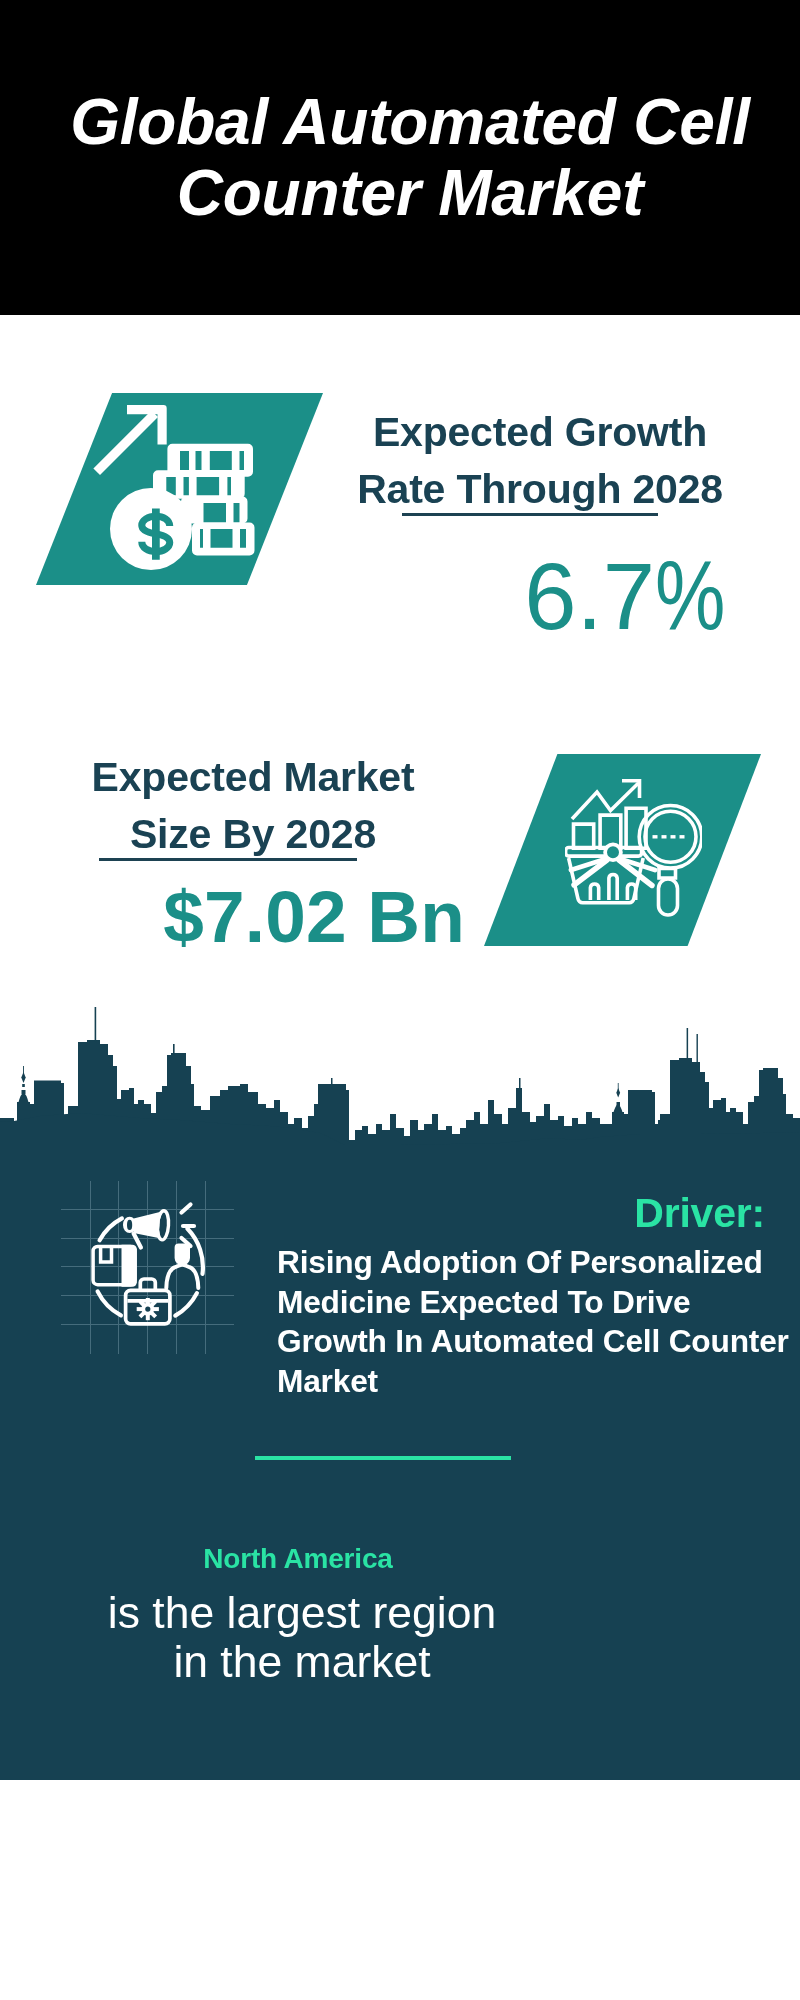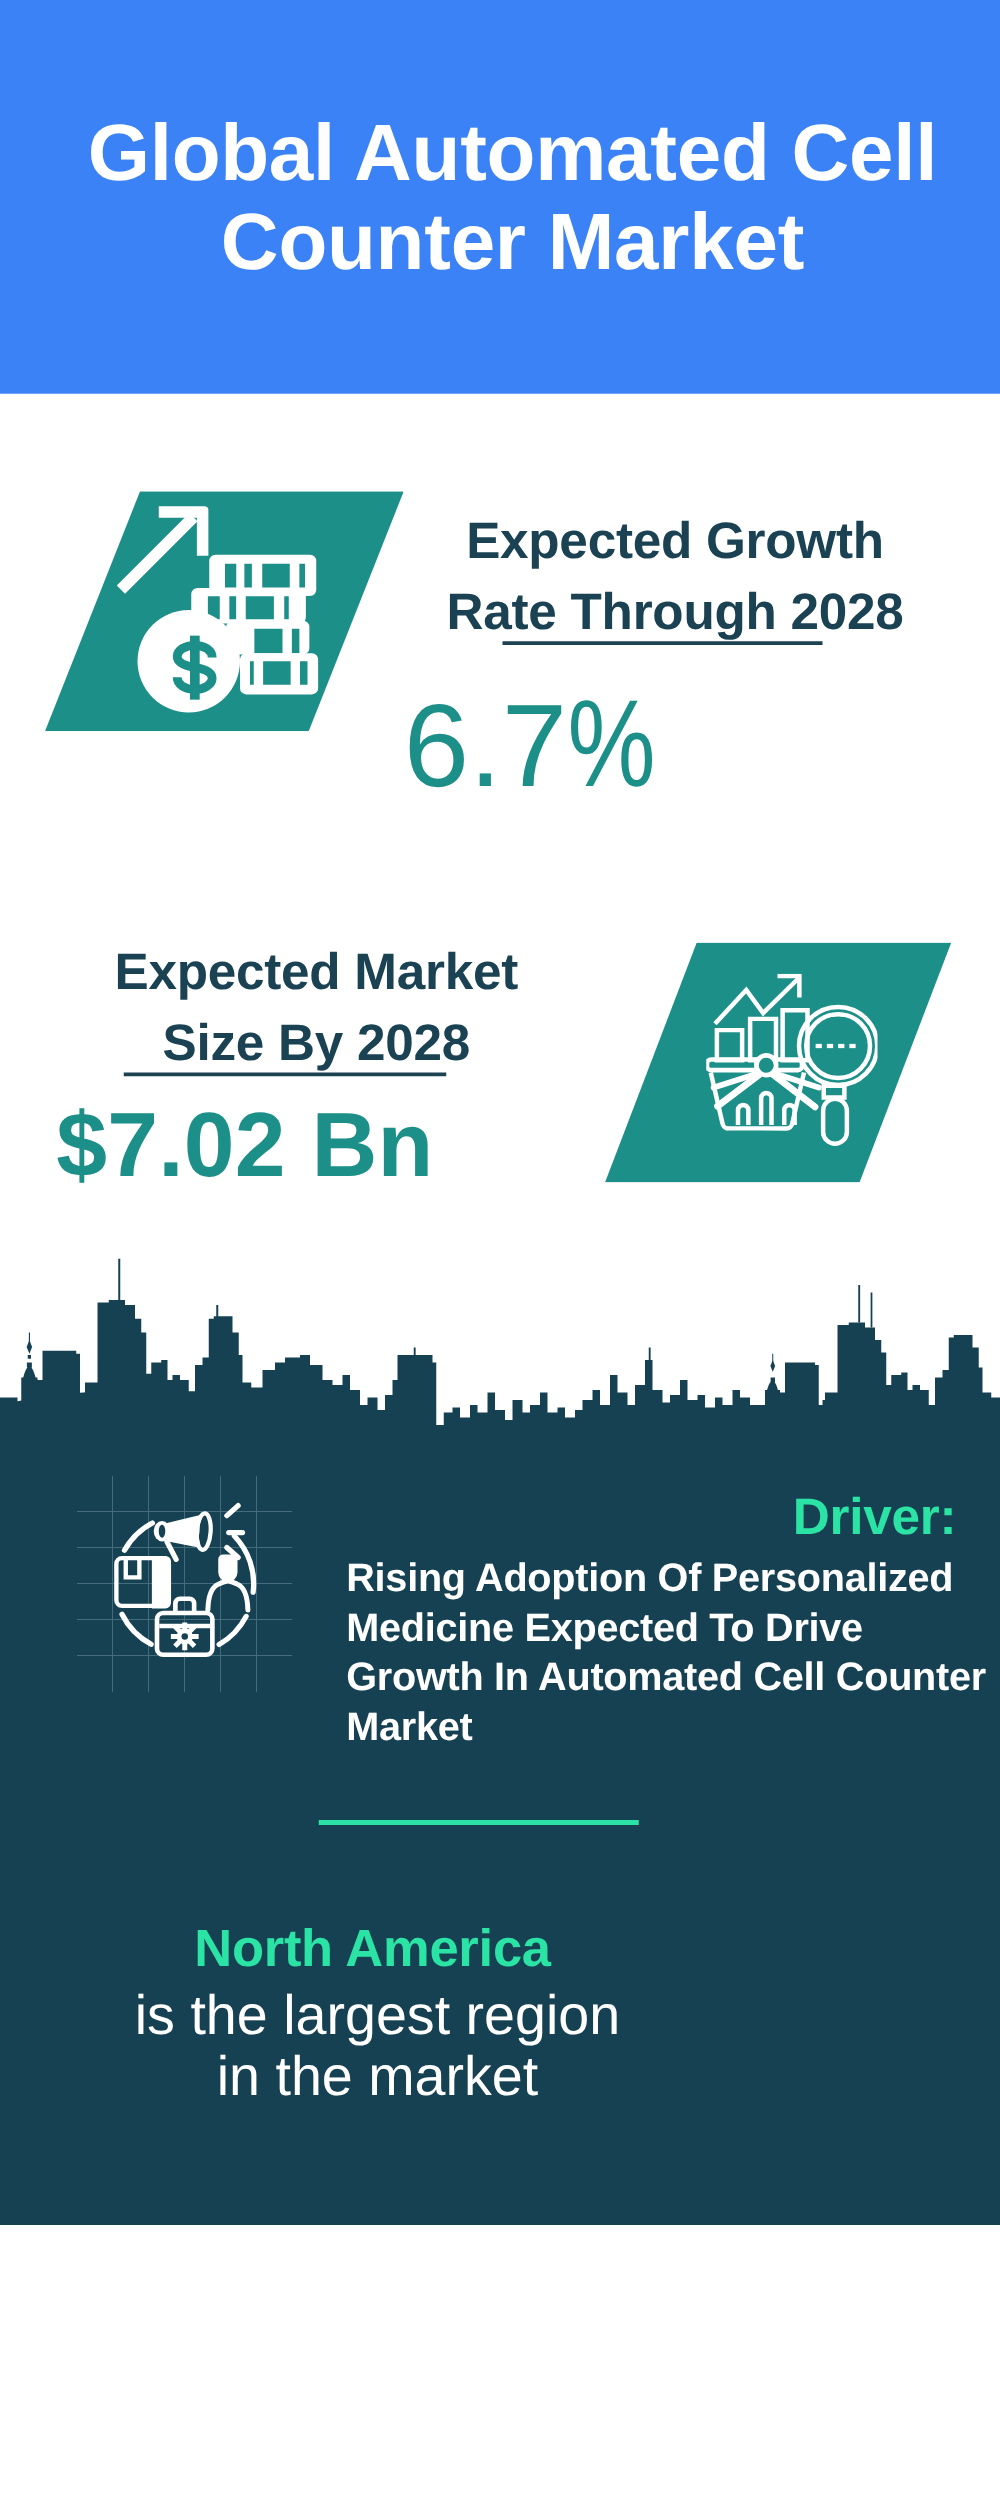--- a/index.html
+++ b/index.html
@@ -3,21 +3,22 @@
 <meta charset="utf-8">
 <style>
   * { margin:0; padding:0; box-sizing:border-box; }
   html,body { width:800px; height:2000px; }
   body { font-family:"Liberation Sans", sans-serif; background:#ffffff; overflow:hidden; }
   .page { position:relative; width:800px; height:2000px; background:#fff; }
 
   
   .header {
     position:absolute; left:0; top:0; width:800px; height:315px;
-    background:#3b82f6;
+    background:#000000;
+    font-style:italic;
   }
   .header-title {
     position:absolute; left:10px; top:87px; width:800px;
     text-align:center; color:#ffffff;
     font-weight:bold; font-size:64px; line-height:70.5px;
     letter-spacing:-0.2px;
   }
 
   
   .para {
@@ -30,37 +31,37 @@
   .stat-label {
     position:absolute; color:#1a4253; font-weight:bold;
     font-size:41px; line-height:56.6px; text-align:center;
     letter-spacing:-0.2px;
     margin-top:24px;
   }
   .stat-rule {
     position:absolute; height:3px; background:#1d4252;
   }
   .stat-value {
-    position:absolute; text-align:left; color:#1B8F88;
+    position:absolute; text-align:right; color:#1B8F88;
   }
   .dark-section { position:absolute; left:0; top:1140px; width:800px; height:640px; background:#164152; }
   .driver-heading {
     position:absolute; left:275px; top:1192px; width:490px; text-align:right;
     color:#2AE3A4; font-weight:bold; font-size:41px; line-height:42px;
     letter-spacing:-0.2px;
   }
   .driver-text {
     position:absolute; left:277px; top:1243px; width:500px; text-align:left;
     color:#ffffff; font-weight:bold; font-size:31.7px; line-height:39.65px;
     white-space:nowrap; letter-spacing:-0.2px;
   }
   .mint-rule { position:absolute; left:255px; top:1456px; width:256px; height:4px; background:#2AE3A4; }
   .region-name {
     position:absolute; left:53px; top:1538px; width:490px; text-align:center;
-    color:#2AE3A4; font-weight:bold; font-size:42px; line-height:42px;
+    color:#2AE3A4; font-weight:bold; font-size:28px; line-height:42px;
     letter-spacing:-0.2px;
   }
   .region-text {
     position:absolute; left:57px; top:1588px; width:490px; text-align:center;
     color:#ffffff; font-weight:400; font-size:44.5px; line-height:49.2px;
     white-space:nowrap;
   }
   .pct { display:inline-block; transform:scaleX(0.80); transform-origin:left center; font-size:99px; }
 </style>
 </head>

